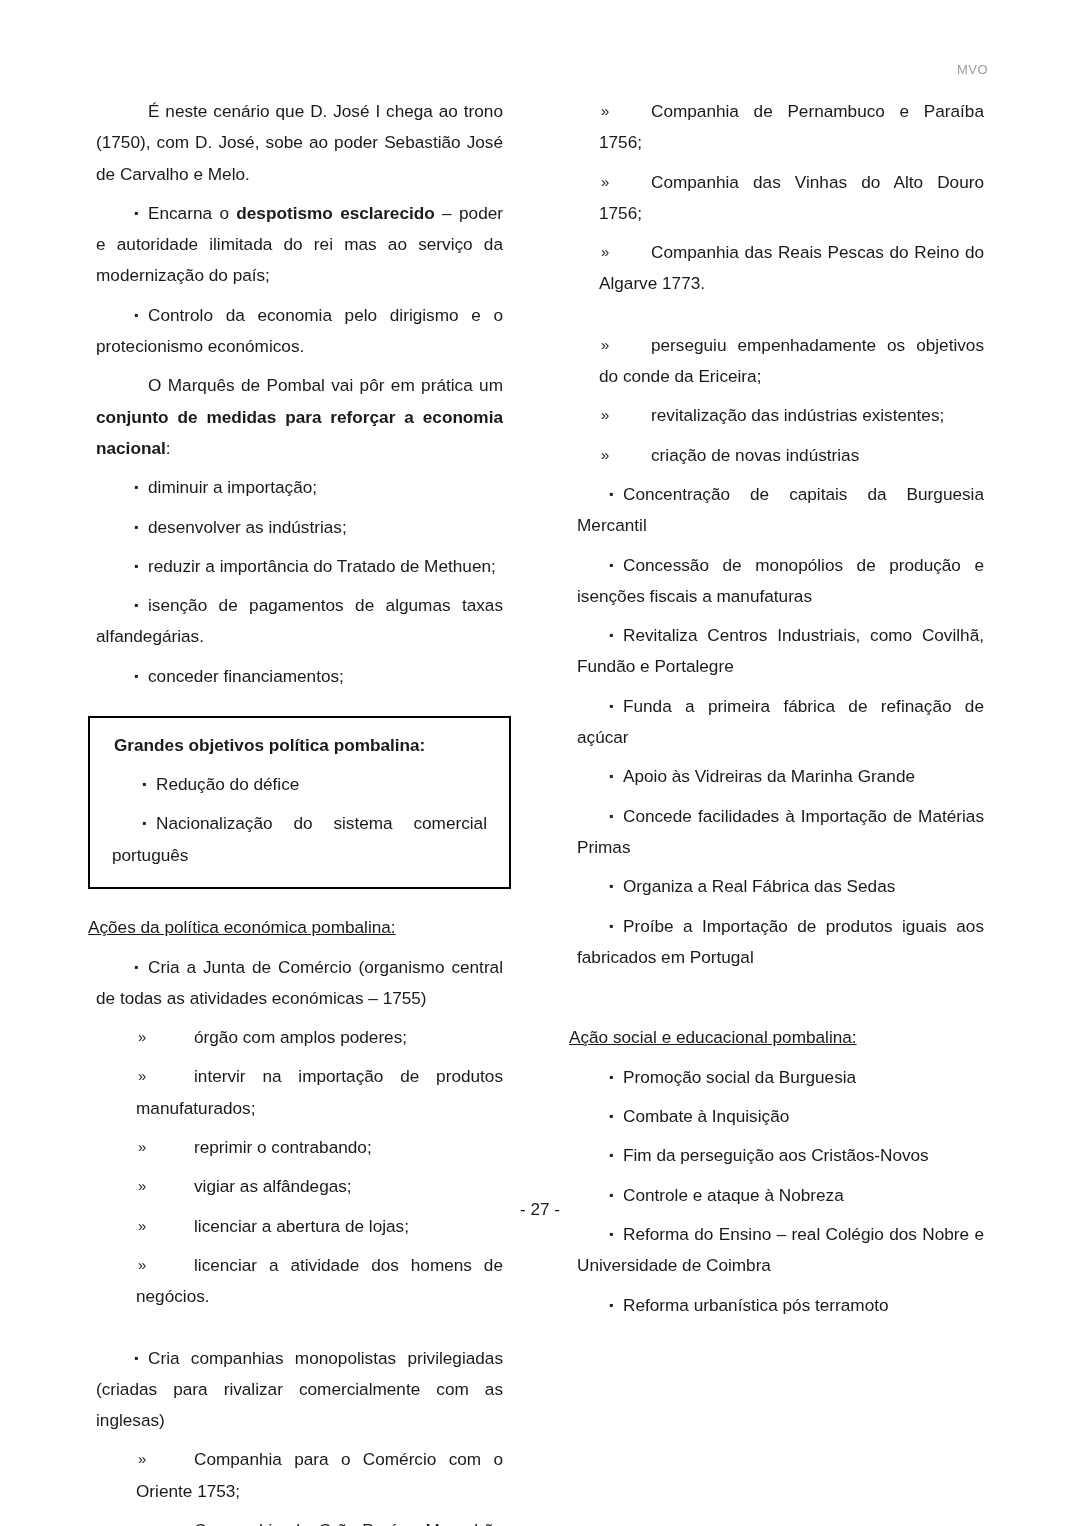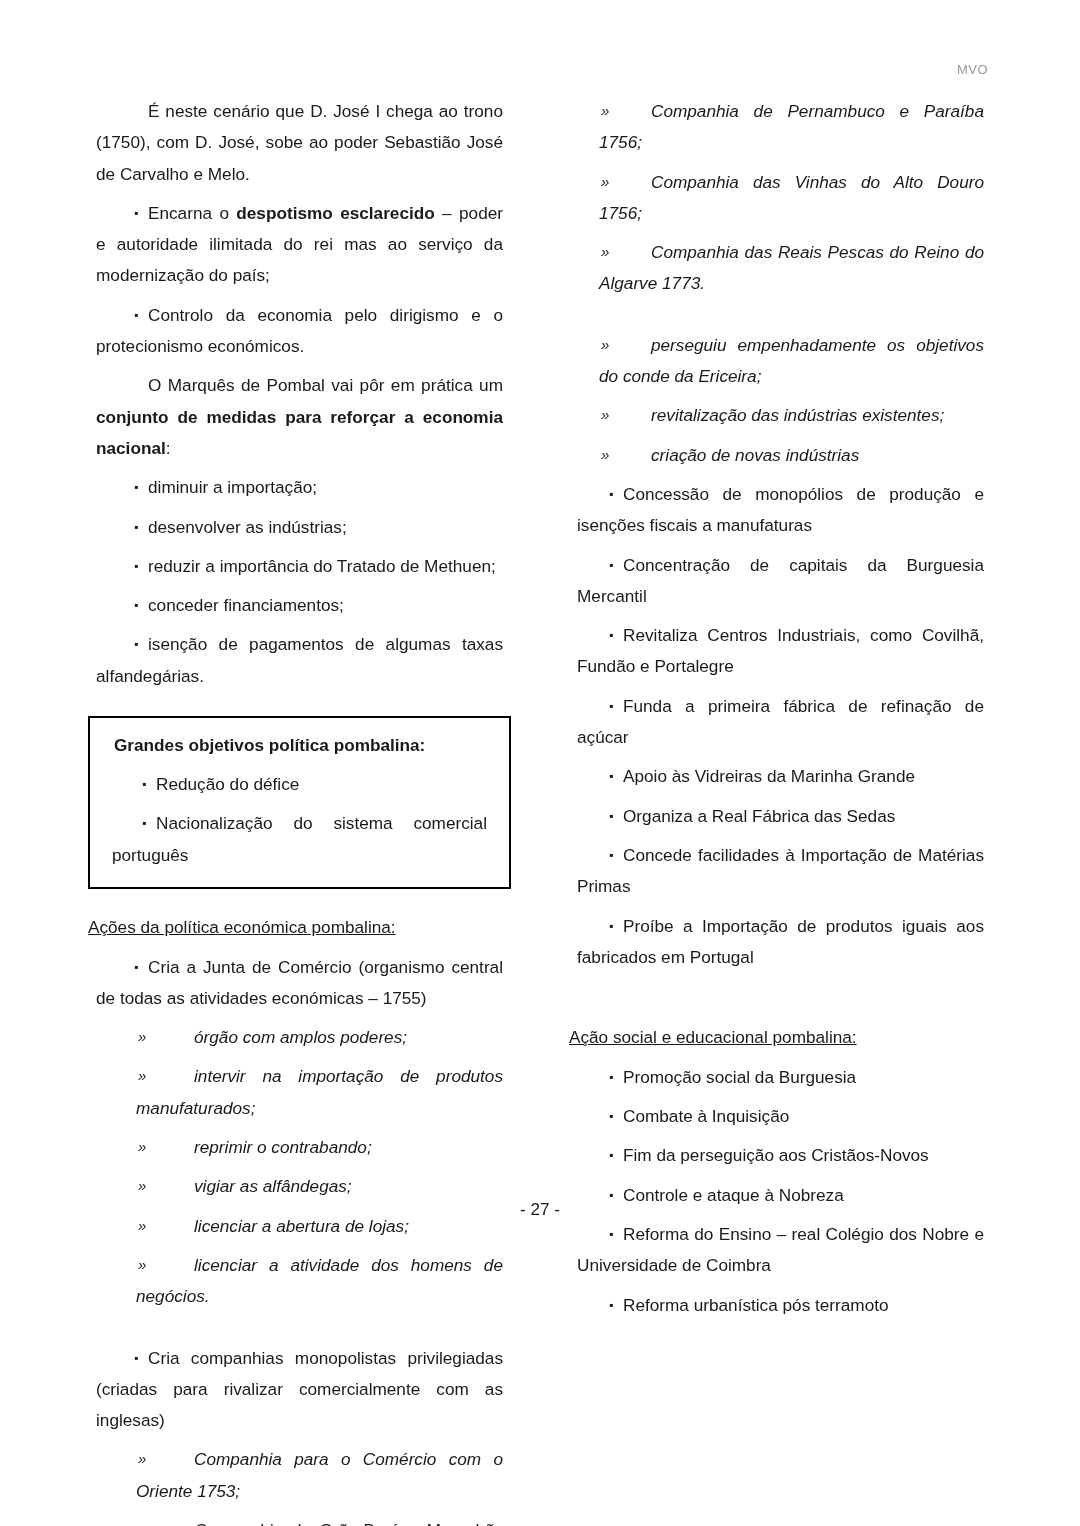--- a/index.html
+++ b/index.html
@@ -73,21 +73,20 @@
   .subbullets {
     list-style: none;
     margin: 0;
     padding: 0;
   }
   .subbullets > li {
     position: relative;
     text-align: justify;
     text-indent: 58px;
     padding-left: 40px;
-    font-style: italic;
   }
   .subbullets > li::before {
     content: "»";
     position: absolute;
     left: 42px;
     top: 0;
     font-size: 15px;
     line-height: 2.0;
     text-indent: 0;
     color: #222;
@@ -158,22 +157,22 @@
         <li><span>Encarna o </span><b>despotismo esclarecido</b><span> – poder e autoridade ilimitada do rei mas ao serviço da modernização do país;</span></li>
         <li>Controlo da economia pelo dirigismo e o protecionismo económicos.</li>
       </ul>
 
       <p class="para"><span>O Marquês de Pombal vai pôr em prática um </span><b>conjunto de medidas para reforçar a economia nacional</b><span>:</span></p>
 
       <ul class="bullets">
         <li>diminuir a importação;</li>
         <li>desenvolver as indústrias;</li>
         <li>reduzir a importância do Tratado de Methuen;</li>
+        <li>isenção de pagamentos de algumas taxas alfandegárias.</li>
         <li>conceder financiamentos;</li>
-        <li>isenção de pagamentos de algumas taxas alfandegárias.</li>
       </ul>
 
       <div class="boxed">
         <div class="box-title">Grandes objetivos política pombalina:</div>
         <ul class="bullets">
           <li>Redução do défice</li>
           <li>Nacionalização do sistema comercial português</li>
         </ul>
       </div>
 
@@ -216,27 +215,27 @@
       <div class="spacer-sm"></div>
 
 
       <ul class="subbullets tight">
         <li>perseguiu empenhadamente os objetivos do conde da Ericeira;</li>
         <li>revitalização das indústrias existentes;</li>
         <li>criação de novas indústrias</li>
       </ul>
 
       <ul class="bullets">
+        <li>Concentração de capitais da Burguesia Mercantil</li>
         <li>Concessão de monopólios de produção e isenções fiscais a manufaturas</li>
-        <li>Concentração de capitais da Burguesia Mercantil</li>
         <li>Revitaliza Centros Industriais, como Covilhã, Fundão e Portalegre</li>
         <li>Funda a primeira fábrica de refinação de açúcar</li>
         <li>Apoio às Vidreiras da Marinha Grande</li>
+        <li>Concede facilidades à Importação de Matérias Primas</li>
         <li>Organiza a Real Fábrica das Sedas</li>
-        <li>Concede facilidades à Importação de Matérias Primas</li>
         <li>Proíbe a Importação de produtos iguais aos fabricados em Portugal</li>
       </ul>
 
       <div class="spacer-md"></div>
 
       <div class="underline-head">Ação social e educacional pombalina:</div>
 
       <ul class="bullets">
         <li>Promoção social da Burguesia</li>
         <li>Combate à Inquisição</li>

